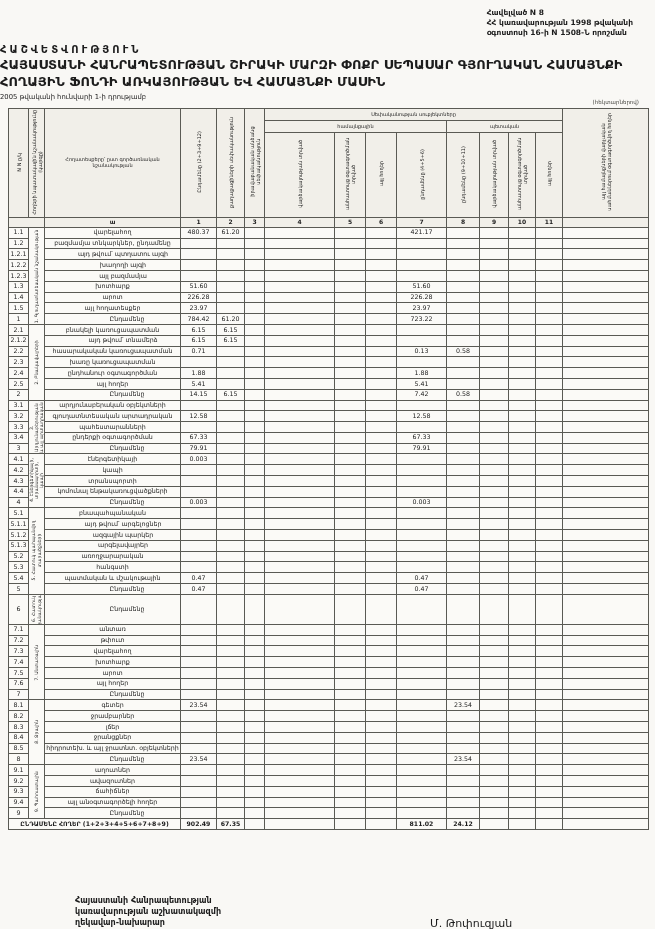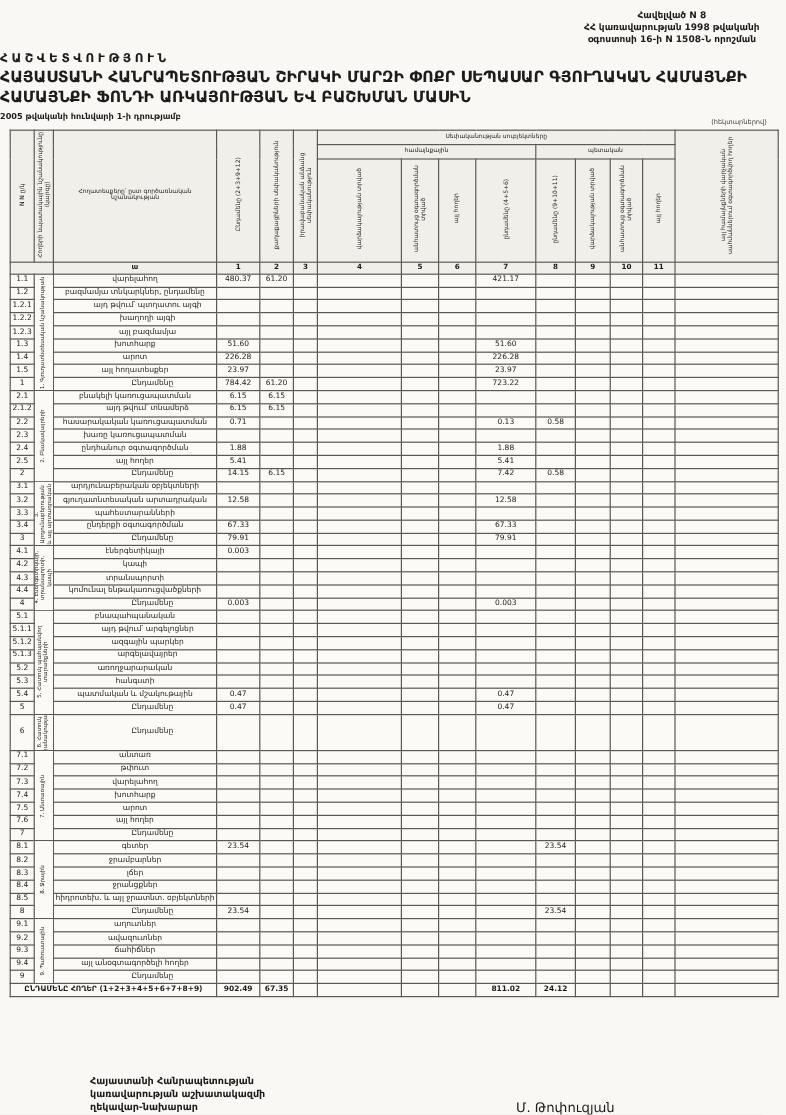--- a/index.html
+++ b/index.html
@@ -1,24 +1,24 @@
 <!DOCTYPE html>
 <html><head>
 <meta charset="utf-8">
 <style>
   *{box-sizing:border-box;margin:0;padding:0}
   html,body{width:655px;height:929px;background:#e9e7e2}
   .page{position:relative;width:655px;height:929px;background:#f9f8f5;
         font-family:"DejaVu Sans",sans-serif;color:#1c1c1c;overflow:hidden}
-  .appendix{position:absolute;top:8px;right:22px;text-align:center;
+  .appendix{position:absolute;top:8px;right:22px;
             font-size:7.5px;font-weight:bold;line-height:1.35}
   .doc-title{position:absolute;top:44px;left:0;width:100%;text-align:left}
   .t-main{font-size:10px;font-weight:bold;letter-spacing:3px}
   .t-sub{font-size:13px;font-weight:bold;margin-top:2px}
-  .t-date{font-size:6.8px;font-weight:bold;margin-top:4px}
+  .t-date{font-size:6.8px;font-weight:normal;margin-top:4px}
   .unit-note{position:absolute;top:99px;right:16px;font-size:5.5px;color:#44443f}
   .tbl{position:absolute;top:108px;left:8px;width:640px;
        border-collapse:collapse;table-layout:fixed}
   .tbl th,.tbl td{border:1px solid #5a5a54;text-align:center;vertical-align:middle;
                   overflow:hidden;background:#fbfaf7}
   .tbl th{background:#f1efe9;font-weight:normal;font-size:5px;line-height:1.15;padding:1px}
   .h-r1 th,.h-r2 th{height:12px}
   .grp{font-size:5.5px;font-weight:bold}
   .h-r3 th{height:84px}
   .h-nums th{height:10px;font-size:6px;font-weight:bold}
@@ -48,21 +48,21 @@
 
   <div class="appendix">
     <div>Հավելված N 8</div>
     <div>ՀՀ կառավարության 1998 թվականի</div>
     <div>օգոստոսի 16-ի N 1508-Ն որոշման</div>
   </div>
 
   <div class="doc-title">
     <div class="t-main">ՀԱՇՎԵՏՎՈՒԹՅՈՒՆ</div>
     <div class="t-sub">ՀԱՅԱՍՏԱՆԻ ՀԱՆՐԱՊԵՏՈՒԹՅԱՆ ՇԻՐԱԿԻ ՄԱՐԶԻ ՓՈՔՐ ՍԵՊԱՍԱՐ ԳՅՈՒՂԱԿԱՆ ՀԱՄԱՅՆՔԻ</div>
-    <div class="t-sub">ՀԱՄԱՅՆՔԻ ՖՈՆԴԻ ԱՌԿԱՅՈՒԹՅԱՆ ԵՎ ԲԱՇԽՄԱՆ ՄԱՍԻՆ</div>
+    <div class="t-sub">ՀՈՂԱՅԻՆ ՖՈՆԴԻ ԱՌԿԱՅՈՒԹՅԱՆ ԵՎ ՀԱՄԱՅՆՔԻ ՄԱՍԻՆ</div>
     <div class="t-date">2005 թվականի հունվարի 1-ի դրությամբ</div>
   </div>
 
   <div class="unit-note">(հեկտարներով)</div>
 
   <table class="tbl">
     <colgroup>
       <col style="width:20px">
         <col style="width:16px">
         <col style="width:136px">

